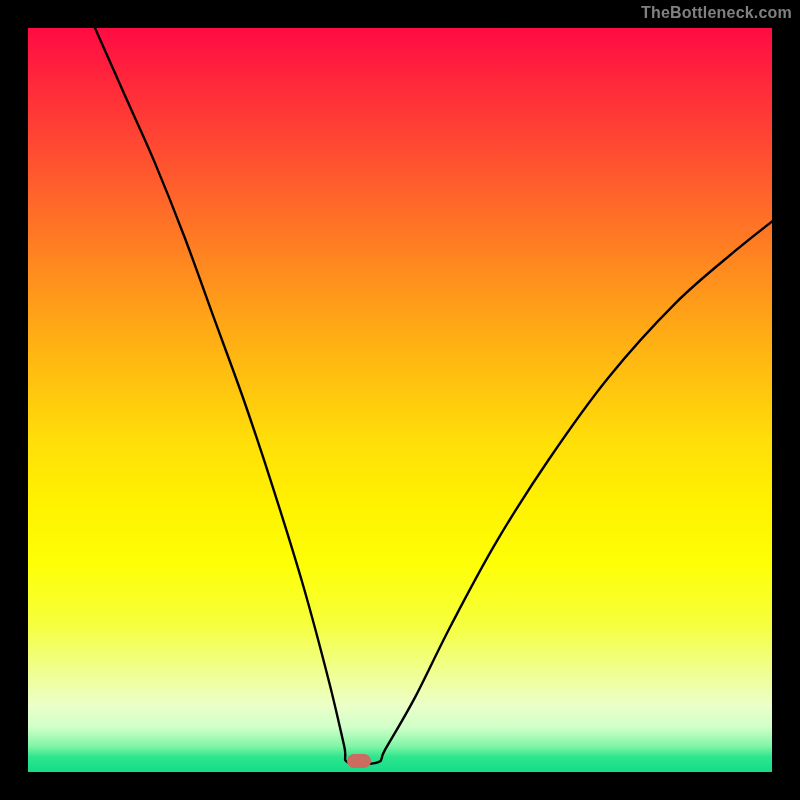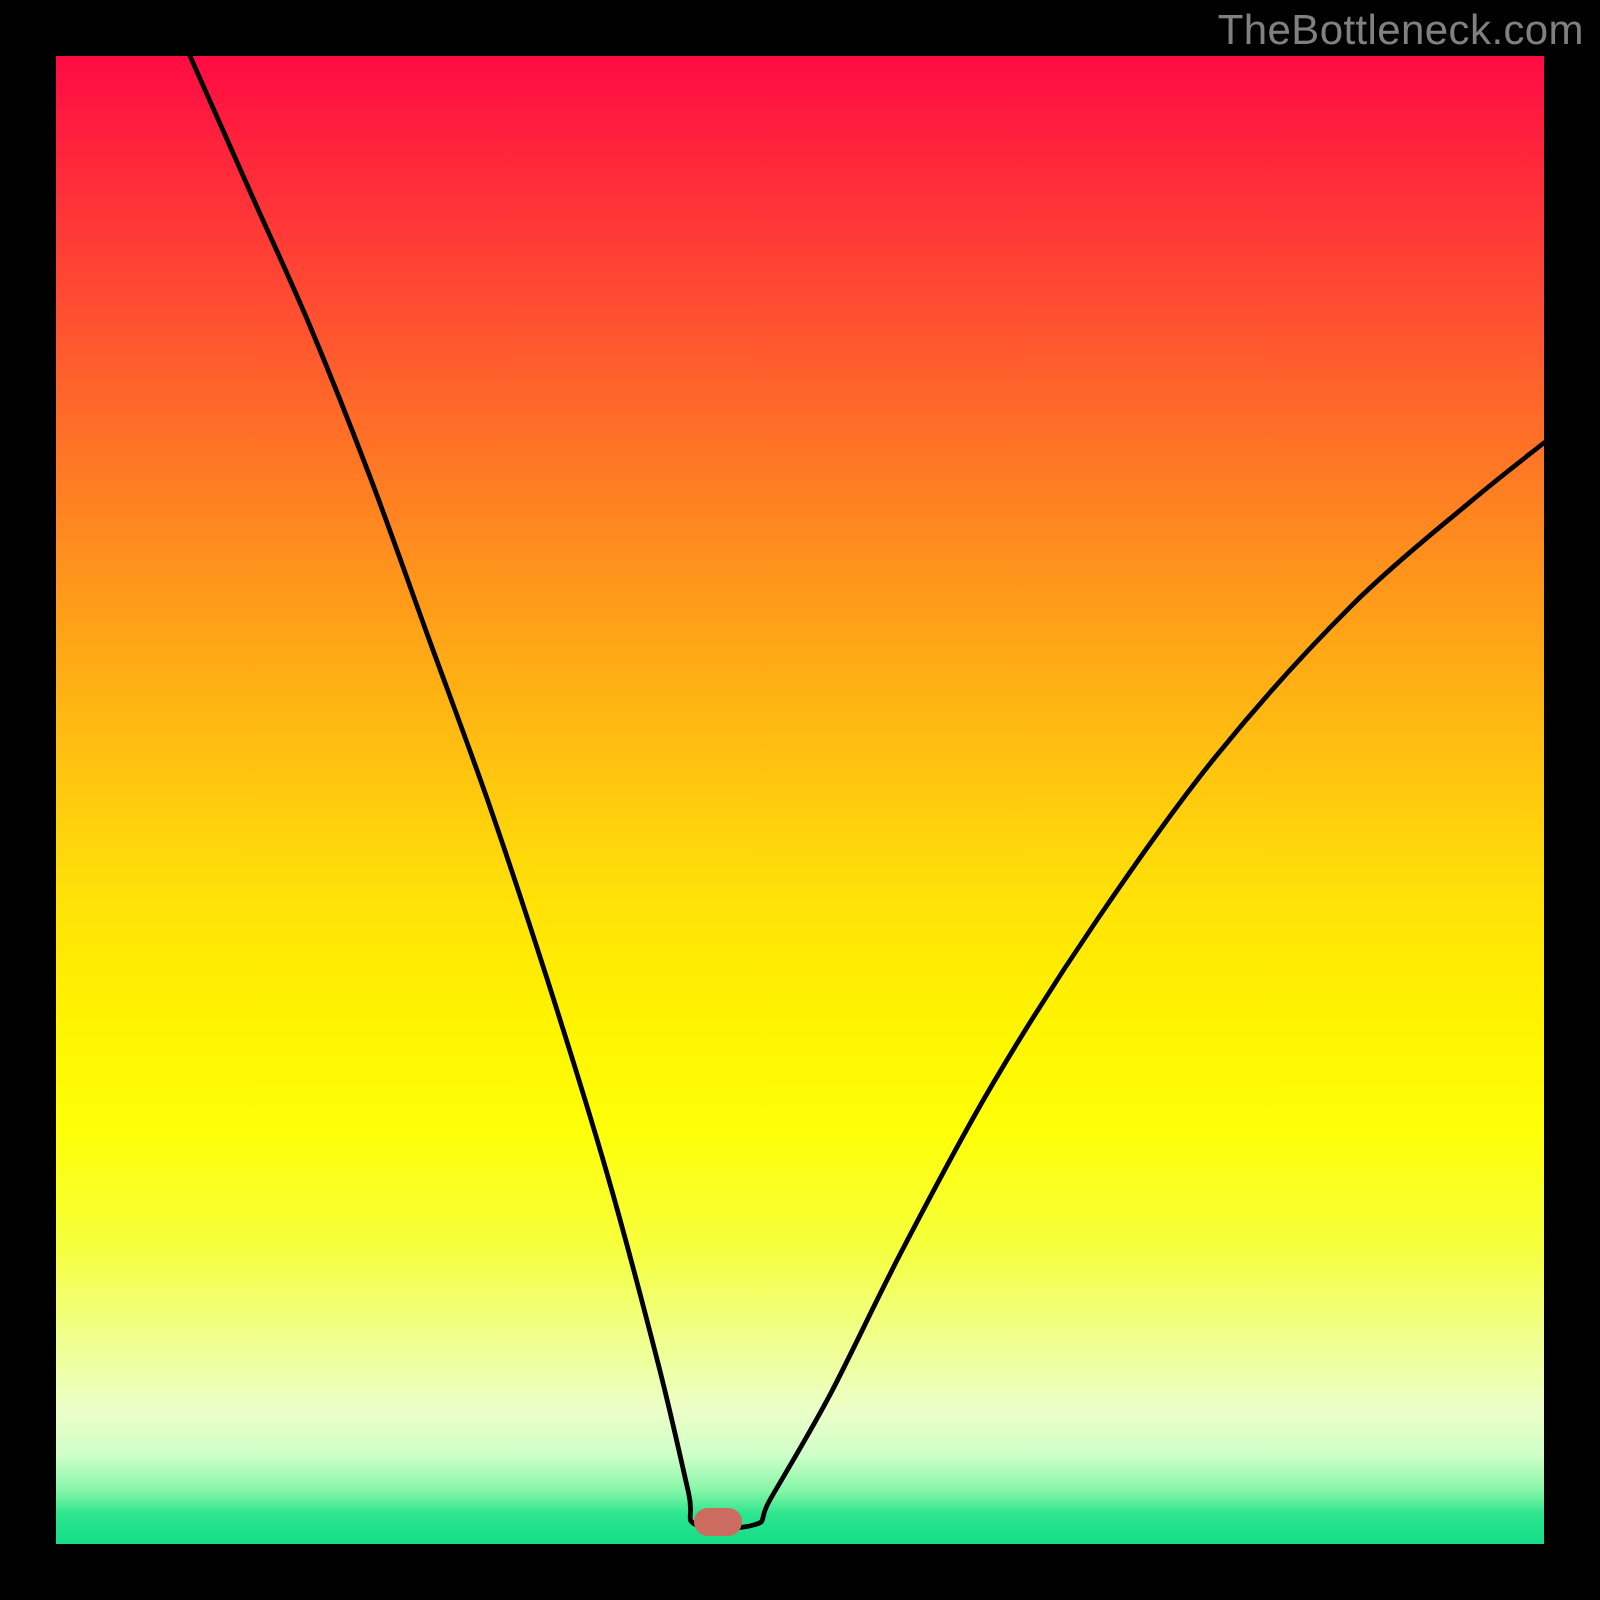--- a/index.html
+++ b/index.html
@@ -44,22 +44,22 @@
       #82f5a7 96.5%,
       #2de58e 98%,
       #14dd88 100%
     );
   }
   .watermark {
     position: absolute;
     top: 4px;
     right: 8px;
     color: #808080;
-    font-size: 21px;
-    font-weight: 400;
+    font-size: 16px;
+    font-weight: 700;
     letter-spacing: 0.2px;
   }
   svg.curve {
     position: absolute;
     top: 0;
     left: 0;
     width: 744px;
     height: 744px;
   }
   .marker {

